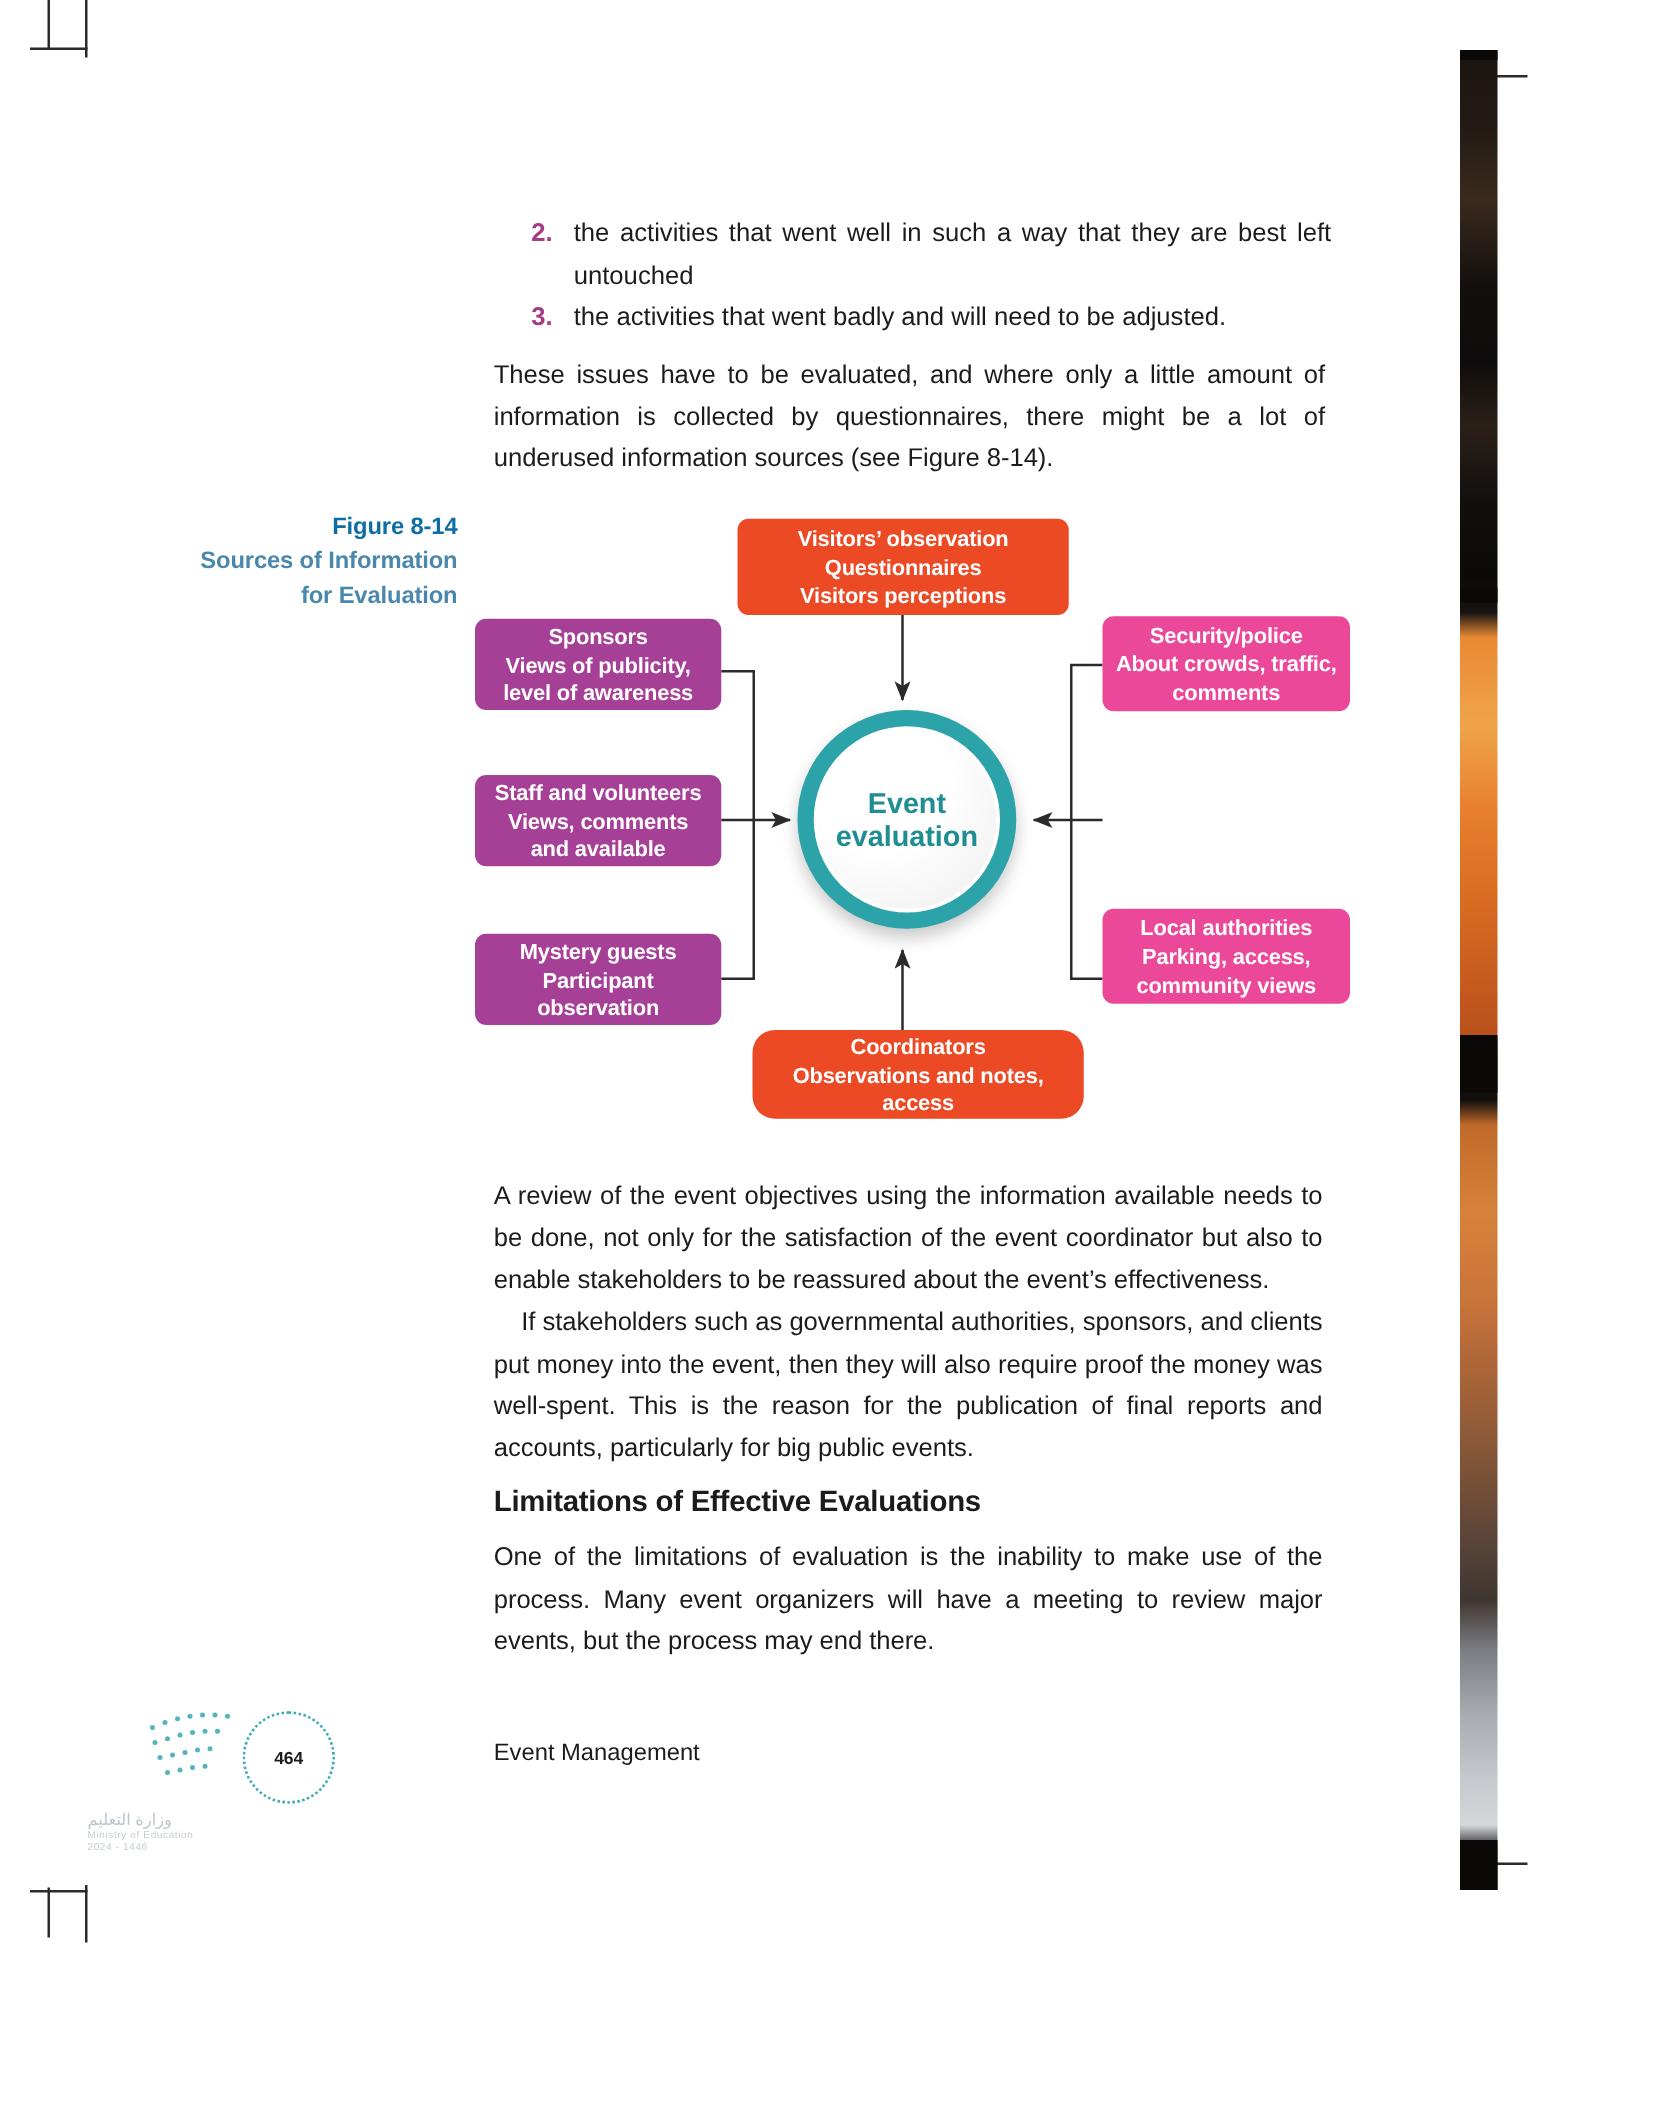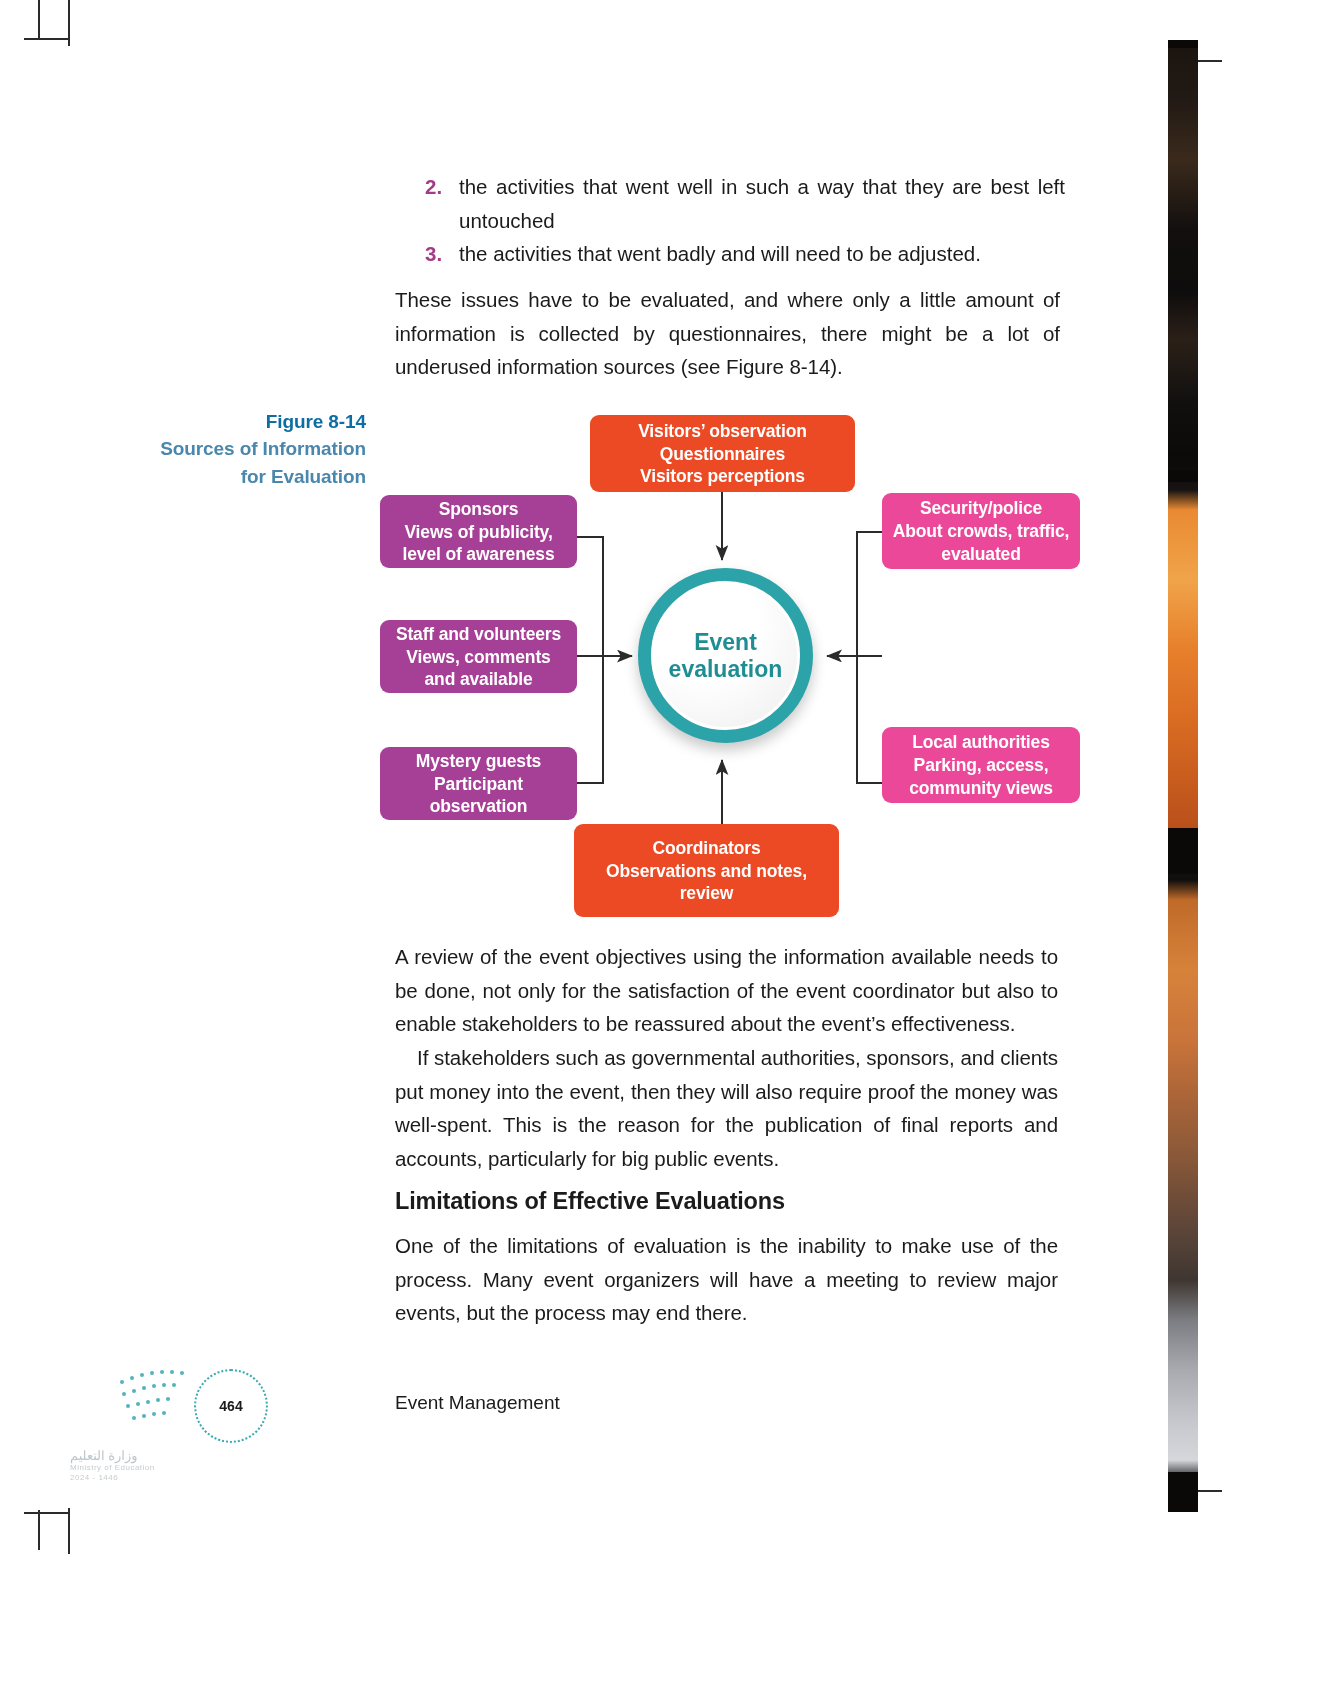--- a/index.html
+++ b/index.html
@@ -339,45 +339,45 @@
 
     <div class="node purple" style="left:10px; top:95px; width:197px; height:73px;">
       <span class="n-title">Sponsors</span>
       <span class="n-line">Views of publicity,</span>
       <span class="n-line">level of awareness</span>
     </div>
 
     <div class="node blue" style="left:512px; top:93px; width:198px; height:76px;">
       <span class="n-title">Security/police</span>
       <span class="n-line">About crowds, traffic,</span>
-      <span class="n-line">evaluated</span>
+      <span class="n-line">comments</span>
     </div>
 
     <div class="node purple" style="left:10px; top:220px; width:197px; height:73px;">
       <span class="n-title">Staff and volunteers</span>
       <span class="n-line">Views, comments</span>
       <span class="n-line">and available</span>
     </div>
 
 
     <div class="node purple" style="left:10px; top:347px; width:197px; height:73px;">
       <span class="n-title">Mystery guests</span>
       <span class="n-line">Participant observation</span>
     </div>
 
     <div class="node blue" style="left:512px; top:327px; width:198px; height:76px;">
       <span class="n-title">Local authorities</span>
       <span class="n-line">Parking, access,</span>
       <span class="n-line">community views</span>
     </div>
 
-    <div class="node orange" style="left:204px; top:424px; width:265px; height:93px;">
+    <div class="node orange" style="left:232px; top:424px; width:265px; height:71px;border-radius:18px;">
       <span class="n-title">Coordinators</span>
       <span class="n-line">Observations and notes,</span>
-      <span class="n-line">review</span>
+      <span class="n-line">access</span>
     </div>
   </div>
 
   <div class="txt para" style="left:395px; top:940px; width:663px;">A review of the event objectives using the information available needs to be done, not only for the satisfaction of the event coordinator but also to enable stakeholders to be reassured about the event’s effectiveness.</div>
 
   <div class="txt para" style="left:395px; top:1041px; width:663px; text-indent:22px;">If stakeholders such as governmental authorities, sponsors, and clients put money into the event, then they will also require proof the money was well-spent. This is the reason for the publication of final reports and accounts, particularly for big public events.</div>
 
   <h2 class="section-head" style="left:395px; top:1188px; width:663px;">Limitations of Effective Evaluations</h2>
 
   <div class="txt para" style="left:395px; top:1229px; width:663px;">One of the limitations of evaluation is the inability to make use of the process. Many event organizers will have a meeting to review major events, but the process may end there.</div>

